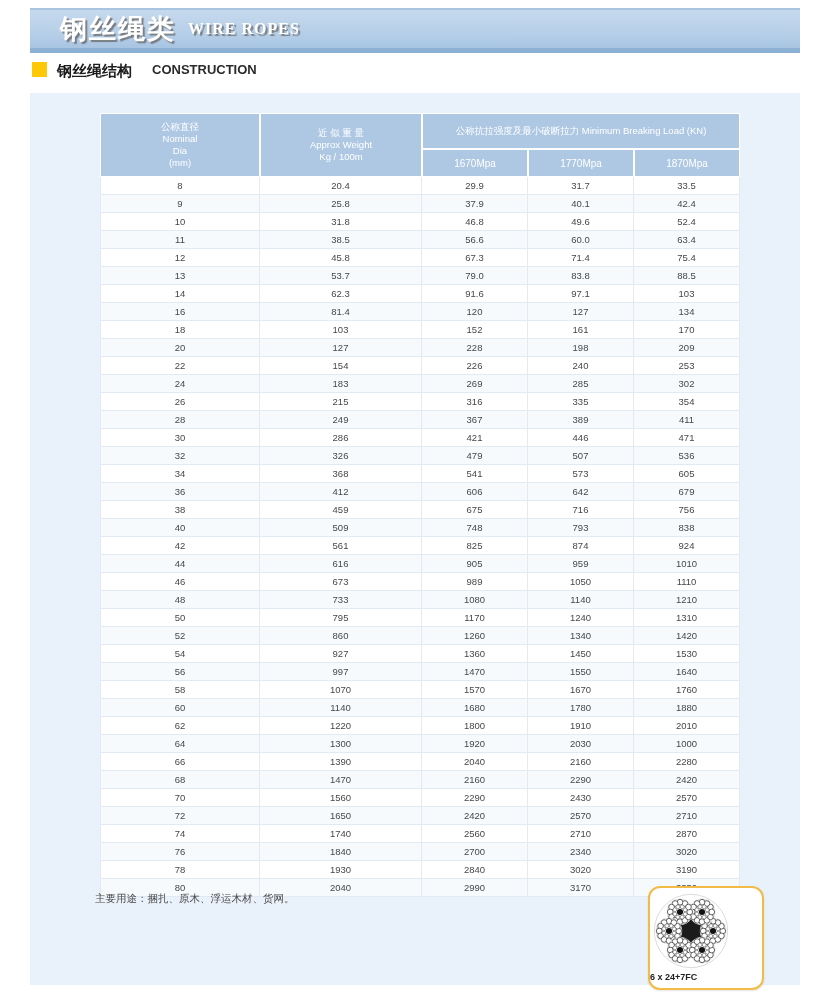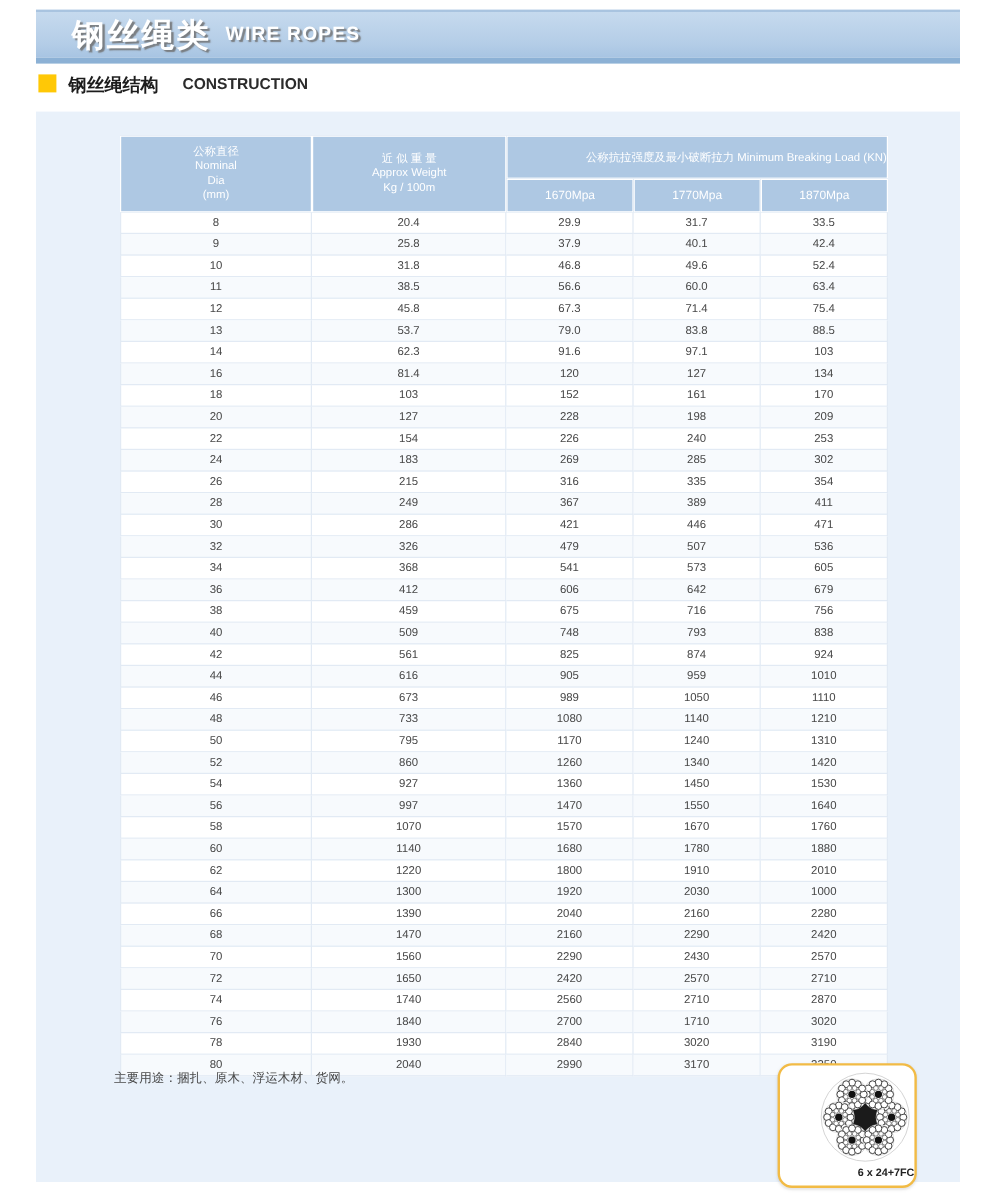--- a/index.html
+++ b/index.html
@@ -4,21 +4,21 @@
 <style>
   * { margin:0; padding:0; box-sizing:border-box; }
   html,body { width:830px; height:1000px; background:#ffffff;
               font-family:"Liberation Sans", sans-serif; }
   .page { position:relative; width:830px; height:1000px; background:#fff; overflow:hidden; }
 
   
   .banner { position:absolute; left:30px; top:8px; width:770px; height:45px;
             background:linear-gradient(180deg,#c6daee 0%, #b4cde7 70%, #a7c4e2 100%);
             border-top:2px solid #a9c4e0; border-bottom:5px solid #8cb1d5;
-            display:flex; align-items:center; padding-left:30px; }
+            display:flex; align-items:center; padding-left:30px;font-family:Liberation Serif, serif; }
   .banner .zh { font-size:27px; font-weight:bold; color:#ffffff; letter-spacing:2px;
                 text-shadow:2px 2px 1px rgba(110,110,110,0.85); }
   .banner .en { font-size:16px; font-weight:bold; color:#ffffff; margin-left:12px;
                 letter-spacing:1px; text-shadow:2px 2px 1px rgba(110,110,110,0.85); }
 
   
   .section-head { position:absolute; left:32px; top:62px; display:flex; align-items:flex-start; }
   .bullet { width:15px; height:15px; background:#ffc806; margin-right:10px; }
   .section-head .zh { font-size:15px; font-weight:bold; color:#1c1c1c; }
   .section-head .en { font-size:13px; font-weight:bold; color:#2b2b2b; margin-left:20px; }
@@ -29,38 +29,38 @@
 
   
   table.spec { position:absolute; left:100px; top:113px; width:640px;
                border-collapse:separate; border-spacing:0; background:#ffffff;
                table-layout:fixed; }
   col.c1 { width:160px; } col.c2 { width:162px; }
   col.c3, col.c4, col.c5 { width:106px; }
 
   thead th { background:#aec8e3; color:#ffffff; font-weight:normal;
              border:1.5px solid #ffffff; vertical-align:middle; text-align:center; }
-  th.merged { height:36px; font-size:9.5px;text-align:right; }
+  th.merged { height:36px; font-size:9.5px; }
   th.grade  { height:28px; font-size:10px;text-align:center; }
   th.stacked { font-size:9.5px; line-height:1.25; }
   th.stacked div { white-space:nowrap; }
 
   tbody td { height:17.5px; font-size:9.5px; color:#474747; text-align:center;
              border-right:1px solid #e2eaf4; border-bottom:1px solid #e2eaf4;
              padding:0; line-height:17px; }
   tbody td:first-child { border-left:1px solid #e2eaf4; }
   tbody tr:nth-child(even) td { background:#f7fafd; }
 
   
   .usage { position:absolute; left:95px; top:892px; font-size:10.5px; color:#4a4a4a; }
 
   
   .rope-card { position:absolute; left:648px; top:886px; width:116px; height:104px;
                background:#ffffff; border:2px solid #f2bb45; border-radius:12px;
-               display:flex; flex-direction:column; align-items:flex-end;
+               display:flex; flex-direction:column; align-items:flex-start;
                justify-content:flex-start; padding-top:3px;
                box-shadow:0 1px 2px rgba(150,150,150,0.25); }
   .rope-card svg { width:82px; height:80px; }
   .rope-label { font-size:9px; font-weight:bold; color:#222; margin-top:1px; }
 </style>
 </head>
 <body>
 
 <div class="page">
 
@@ -363,21 +363,21 @@
           <td>74</td>
           <td>1740</td>
           <td>2560</td>
           <td>2710</td>
           <td>2870</td>
         </tr>
         <tr>
           <td>76</td>
           <td>1840</td>
           <td>2700</td>
-          <td>1710</td>
+          <td>2340</td>
           <td>3020</td>
         </tr>
         <tr>
           <td>78</td>
           <td>1930</td>
           <td>2840</td>
           <td>3020</td>
           <td>3190</td>
         </tr>
         <tr>

